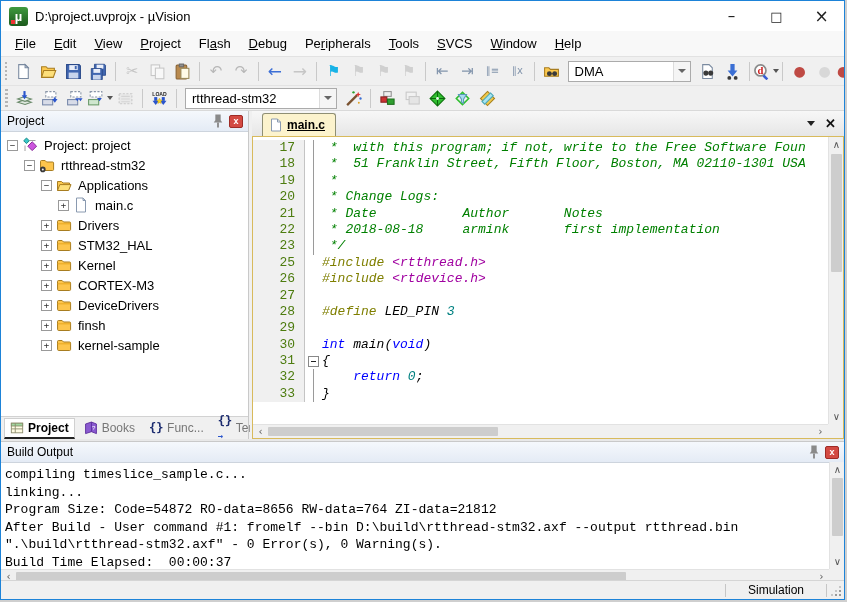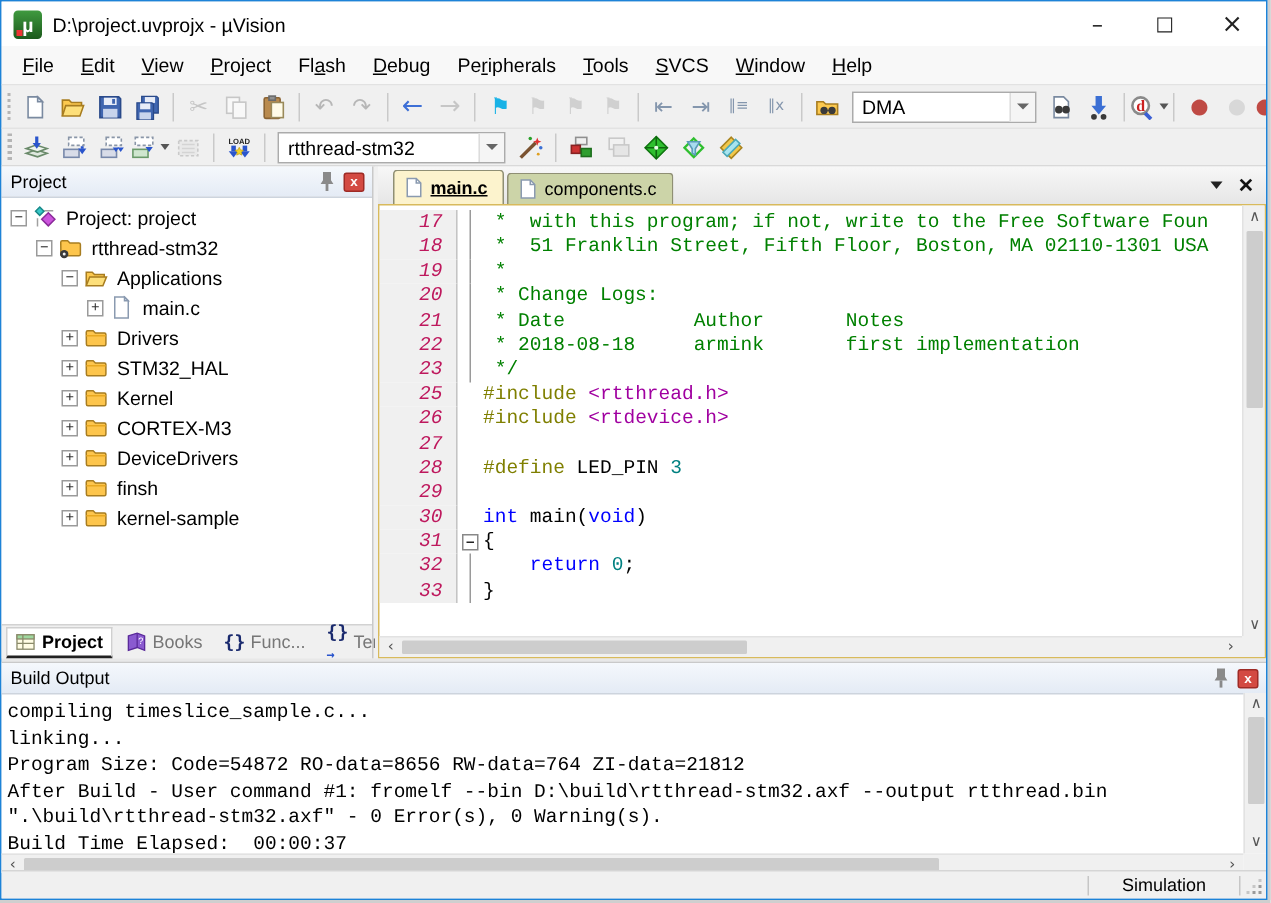--- a/index.html
+++ b/index.html
@@ -67,23 +67,23 @@
   .etab.active .elab{text-decoration:underline;}
   .etab.inactive{background:#ccd4a8;}
   .etab .tpage svg{width:12px;height:14px;display:block;}
   .etabbtns{margin-left:auto;display:flex;align-items:center;gap:10px;padding-right:8px;height:100%;}
   .etabbtns .tdn{width:0;height:0;border-left:4.5px solid transparent;border-right:4.5px solid transparent;border-top:5px solid #222;}
   .etabbtns .tx{font-size:13px;font-weight:bold;color:#111;line-height:1;}
   .ebody{position:absolute;left:0;top:25px;right:0;bottom:0;border:1px solid #d8ba5c;background:#fff;}
   .ecode{position:absolute;left:0;top:0;right:15px;bottom:14px;overflow:hidden;
     font-family:"Liberation Mono","DejaVu Sans Mono",monospace;font-size:13px;line-height:16.4px;padding-top:3px;}
   .crow{display:flex;white-space:pre;height:16.4px;}
-  .cnum{width:52px;text-align:right;padding-right:9px;background:#f0f0f0;border-right:1px solid #c4c4c4;color:#be185d;flex:none;font-style:italic;}
+  .cnum{width:52px;text-align:right;padding-right:9px;background:#f0f0f0;border-right:1px solid #c4c4c4;color:#4d7c0f;flex:none;}
   .cfold{width:17px;flex:none;position:relative;}
-  .ctext{flex:1;}
+  .ctext{flex:1;font-style:italic;}
   .cfold.line::before{content:"";position:absolute;left:8px;top:0;bottom:0;width:1px;background:#9a9a9a;}
   .cfold.end::before{content:"";position:absolute;left:8px;top:0;height:9px;width:1px;background:#9a9a9a;}
   .cfold.end::after{content:"";position:absolute;left:8px;top:9px;width:5px;height:1px;background:#9a9a9a;}
   .cfold.open::before{content:"";position:absolute;left:3px;top:3px;width:9px;height:9px;border:1px solid #888;background:#fff;}
   .cfold.open::after{content:"";position:absolute;left:6px;top:8px;width:5px;height:1px;background:#222;}
   .c{color:#008000;}.p{color:#7f7f00;}.s{color:#a000a0;}.k{color:#0000ff;}.n{color:#008080;}.t{color:#000;}
   
   .sbv{position:absolute;right:0;top:0;width:15px;bottom:14px;background:#f0f0f0;border-left:1px solid #e2e2e2;}
   .sbh{position:absolute;left:0;bottom:0;right:15px;height:14px;background:#f0f0f0;border-top:1px solid #e2e2e2;display:flex;align-items:center;}
   .sba{width:15px;height:15px;display:flex;align-items:center;justify-content:center;color:#555;font-size:10px;flex:none;font-family:"DejaVu Sans",sans-serif;}
@@ -629,29 +629,20 @@
       <div class="etabs" id="etabs">
           <div class="etab active">
             <span class="tpage">
               <svg viewBox="0 0 12 14">
                 <path d="M1.5 1h6l3 3v9h-9z" fill="#fff" stroke="#8a9ab0"></path>
                 <path d="M7.5 1v3h3" fill="none" stroke="#8a9ab0"></path>
               </svg>
             </span>
             <span class="elab">main.c</span>
           </div>
-          <div class="etab inactive">
-            <span class="tpage">
-              <svg viewBox="0 0 12 14">
-                <path d="M1.5 1h6l3 3v9h-9z" fill="#fff" stroke="#8a9ab0"></path>
-                <path d="M7.5 1v3h3" fill="none" stroke="#8a9ab0"></path>
-              </svg>
-            </span>
-            <span class="elab">components.c</span>
-          </div>
           <div class="etabbtns">
             <span class="tdn"></span>
             <span class="tx">✕</span>
           </div>
         </div>
       <div class="ebody">
         <div class="ecode" id="ecode">
             <div class="crow"><span class="cnum">17</span><span class="cfold line"></span><span class="ctext"><span class="c"> *  with this program; if not, write to the Free Software Foun</span></span></div>
             <div class="crow"><span class="cnum">18</span><span class="cfold line"></span><span class="ctext"><span class="c"> *  51 Franklin Street, Fifth Floor, Boston, MA 02110-1301 USA</span></span></div>
             <div class="crow"><span class="cnum">19</span><span class="cfold line"></span><span class="ctext"><span class="c"> *</span></span></div>

